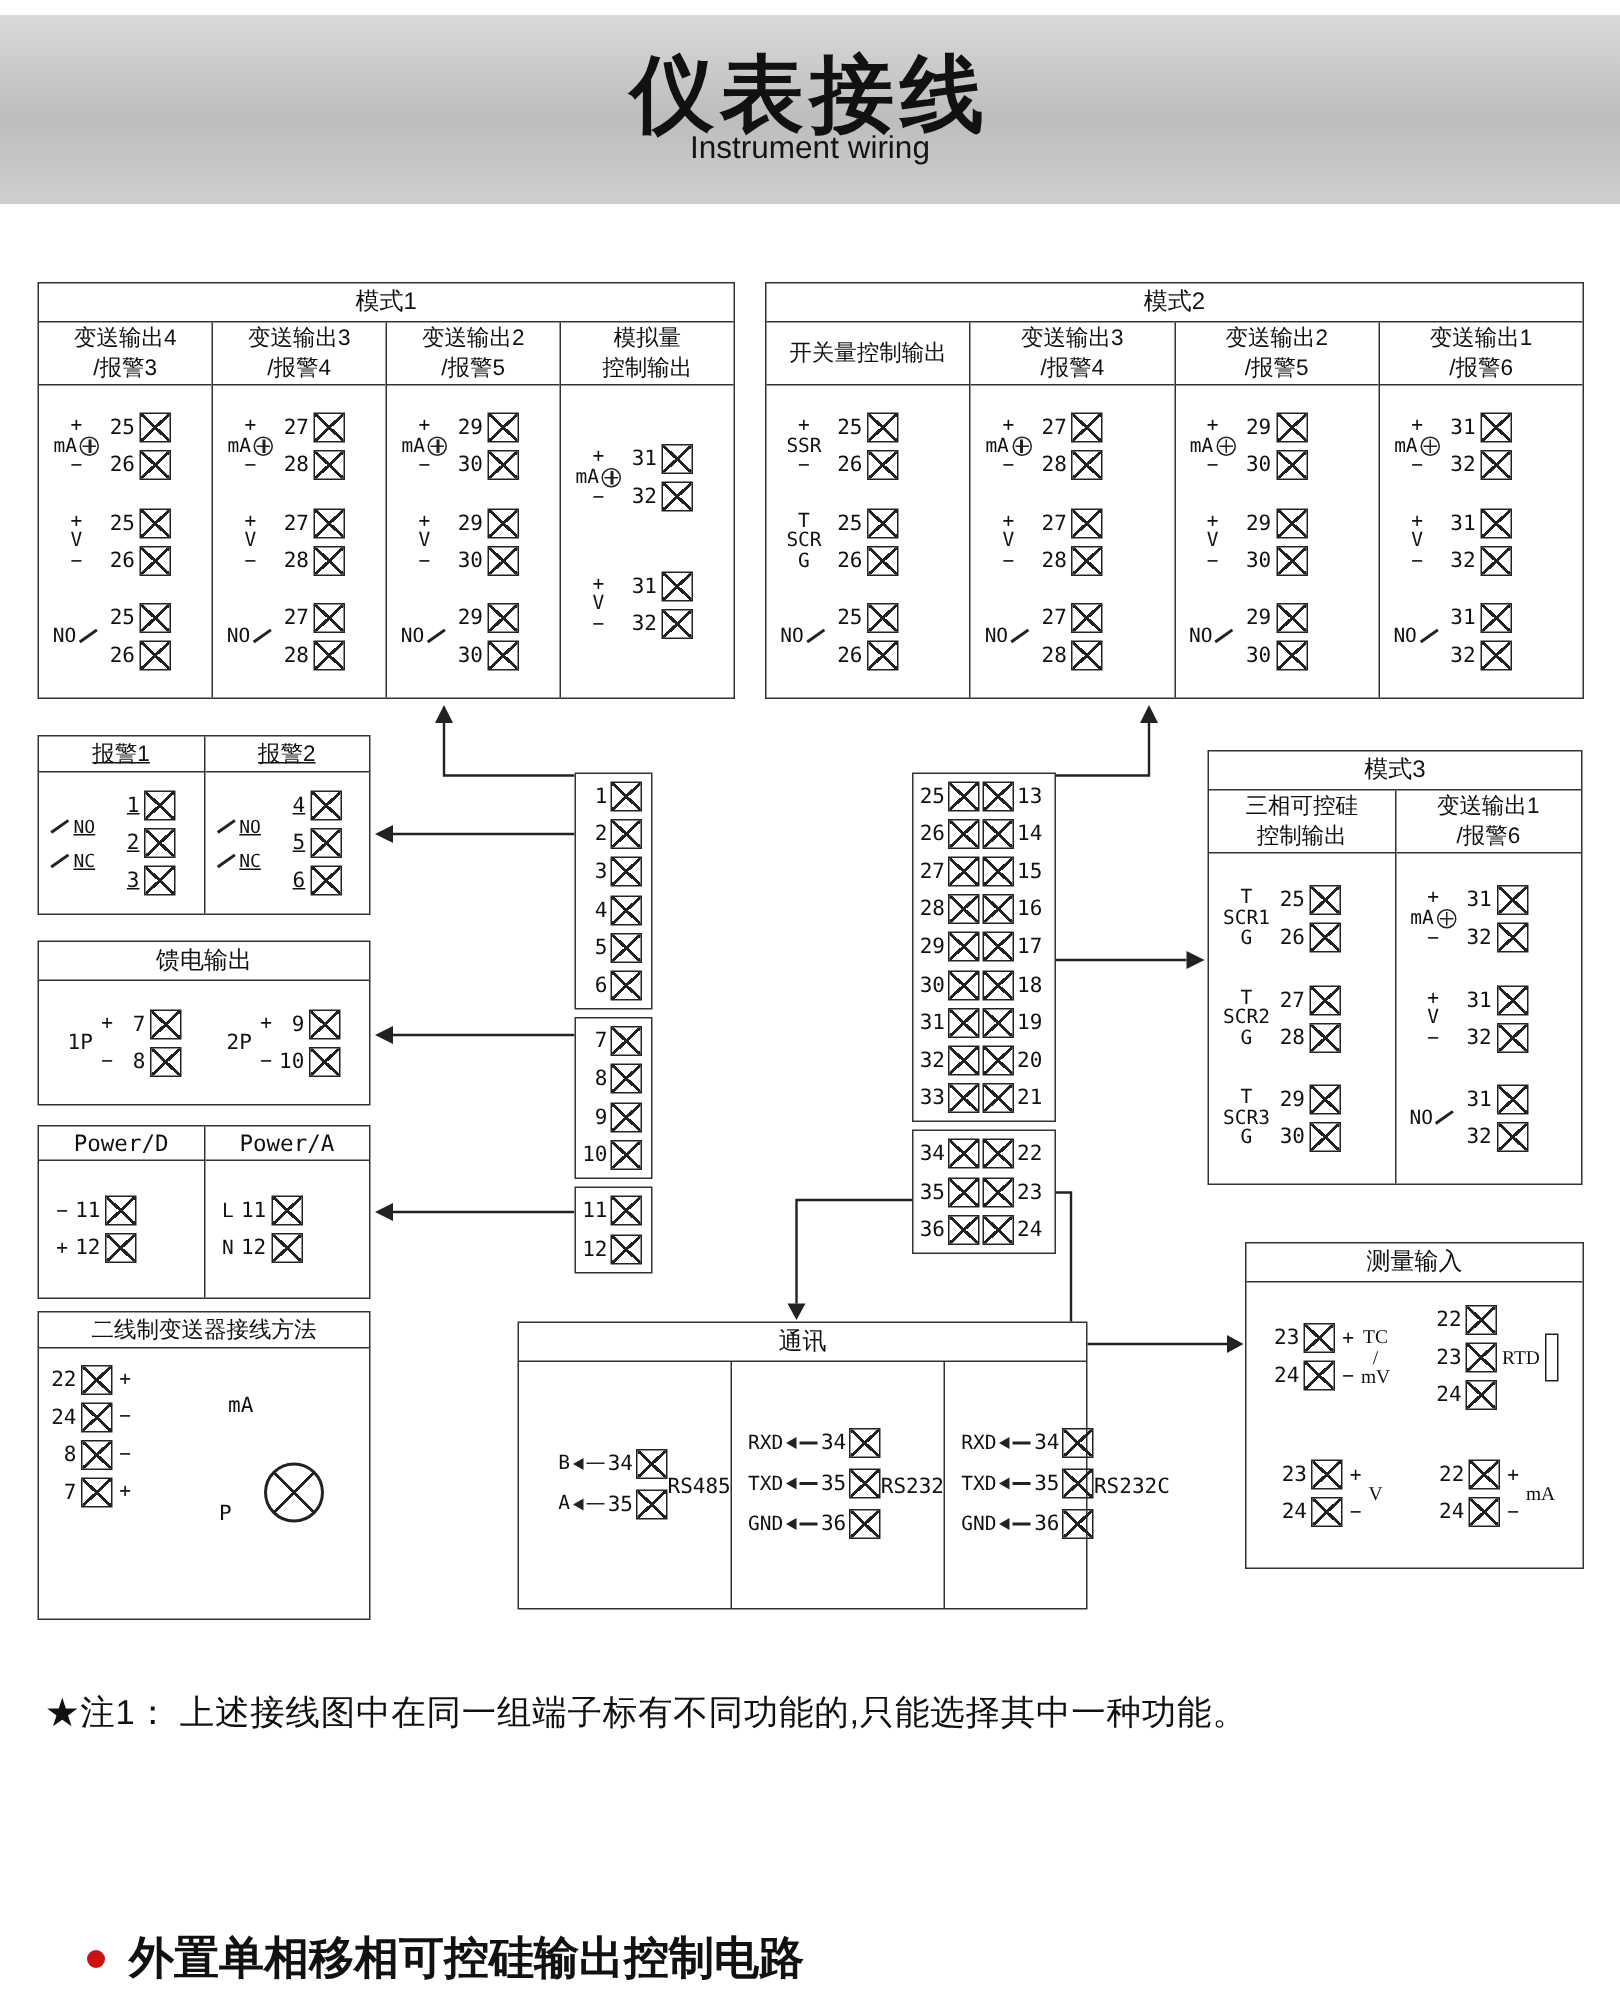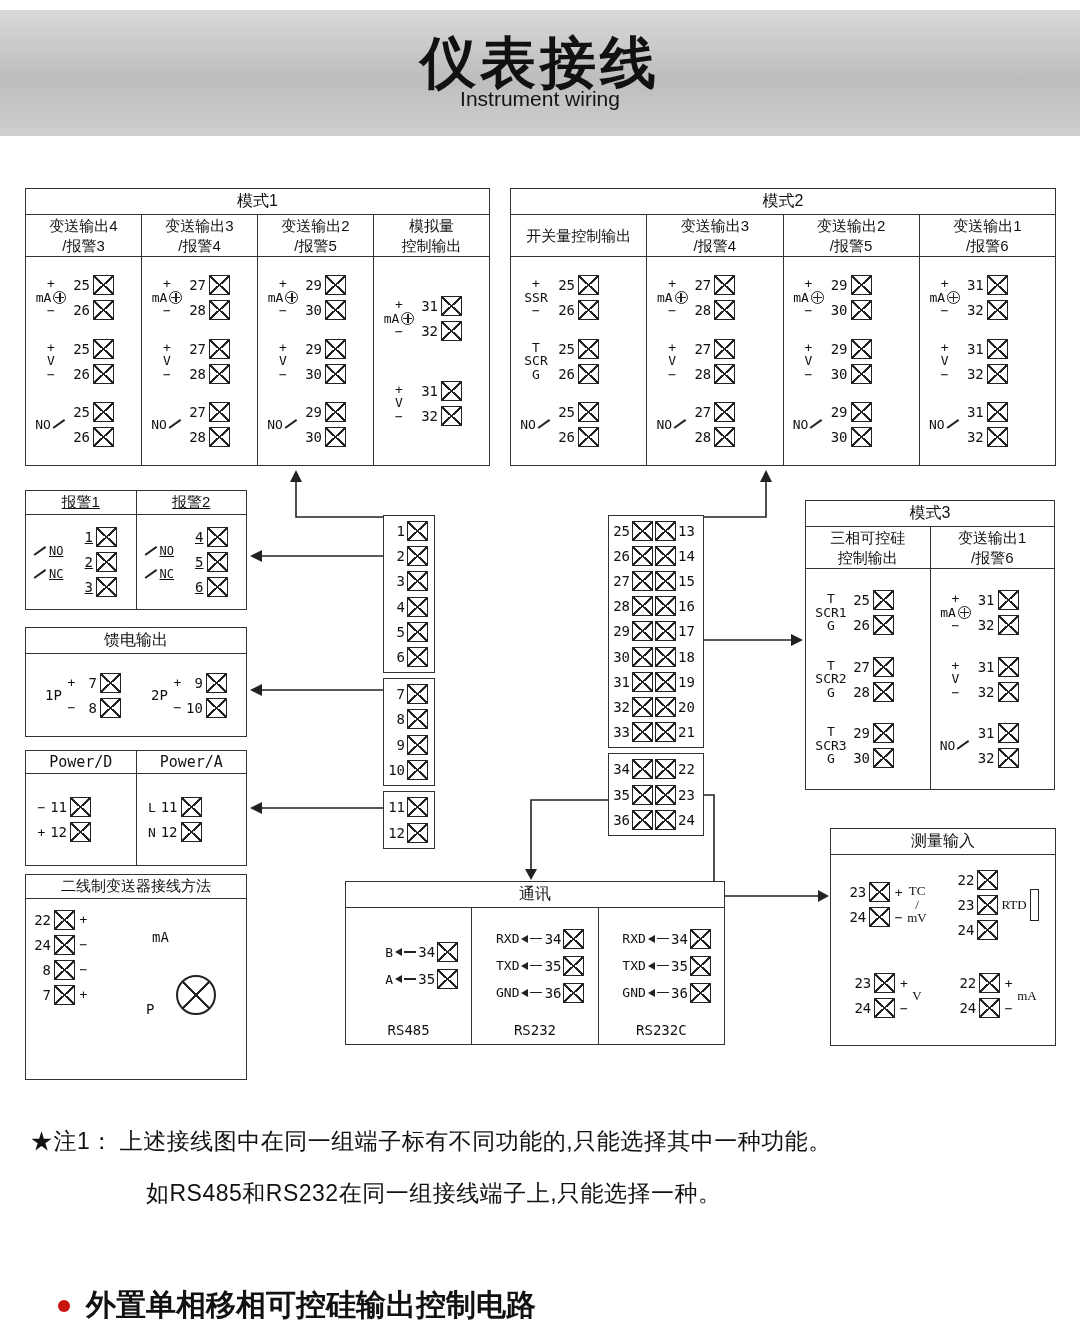--- a/index.html
+++ b/index.html
@@ -88,21 +88,21 @@
   .srow .tnum { min-width:18px; }
 
   
   .ms-body { flex:1; display:grid; grid-template-columns:1fr 1fr; grid-template-rows:1fr 1fr; padding:4px 2px; }
   .mgrp { display:flex; align-items:center; justify-content:center; gap:3px; }
   .mlabel { display:flex; flex-direction:column; align-items:center; font-family:Liberation Serif, serif; font-size:13px; line-height:1.05; }
   .res { width:9px; height:32px; border:1.5px solid #222; flex:none; }
 
   
   .comm-body { flex:1; display:flex; }
-  .csec { flex:1; display:flex; flex-direction:column; align-items:center; padding:4px 0 6px 0; }
+  .csec { flex:1; display:flex; align-items:center; padding:4px 0 6px 0; }
   .csec + .csec { border-left:1.6px solid #333; }
   .crows { flex:1; display:flex; flex-direction:column; justify-content:center; }
   .crow { display:flex; align-items:center; gap:2px; height:27px; }
   .clabel { width:34px; text-align:right; font-family:"DejaVu Sans Mono", monospace; font-size:13px; }
   .arrL { width:0; height:0; border-top:4px solid transparent; border-bottom:4px solid transparent; border-right:7px solid #222; flex:none; }
   .aline { width:12px; height:1.5px; background:#222; flex:none; }
   .ccap { font-family:"DejaVu Sans Mono", monospace; font-size:14px; margin-top:3px; }
 
   
   .note { position:absolute; font-size:23px; z-index:2; letter-spacing:0.5px; }
@@ -1159,21 +1159,21 @@
               <span class="sign">−</span>
             </div>
           </div>
           <div class="mlabel">
             <div>mA</div>
           </div>
         </div>
       </div>
   </div>
 
-  <div class="box" style="left:345px;top:881px;width:380px;height:164px;">
+  <div class="box" style="left:345px;top:881px;width:380px;height:192px;">
     <div class="box-title">通讯</div>
     <div class="comm-body">
         <div class="csec">
           <div class="crows">
             <div class="crow">
               <span class="clabel">B</span>
               <span class="arrL"></span>
               <span class="aline"></span>
               <span class="tnum">34</span>
               <span class="term"></span>
@@ -1239,19 +1239,18 @@
             </div>
           </div>
           <div class="ccap">RS232C</div>
         </div>
       </div>
   </div>
 
   <div class="note" style="left:30px;top:1126px;">
     <span class="note-label">★注1：</span><span>上述接线图中在同一组端子标有不同功能的,只能选择其中一种功能。</span>
   </div>
-  <div class="note" style="left:146px;top:1178px;">如RS485和RS232在同一组接线端子上,只能选择一种。</div>
   <div class="bullet-line" style="left:58px;top:1285px;">
     <span class="dot"></span>
     <span>外置单相移相可控硅输出控制电路</span>
   </div>
 
 </div>
 
 </body></html>

